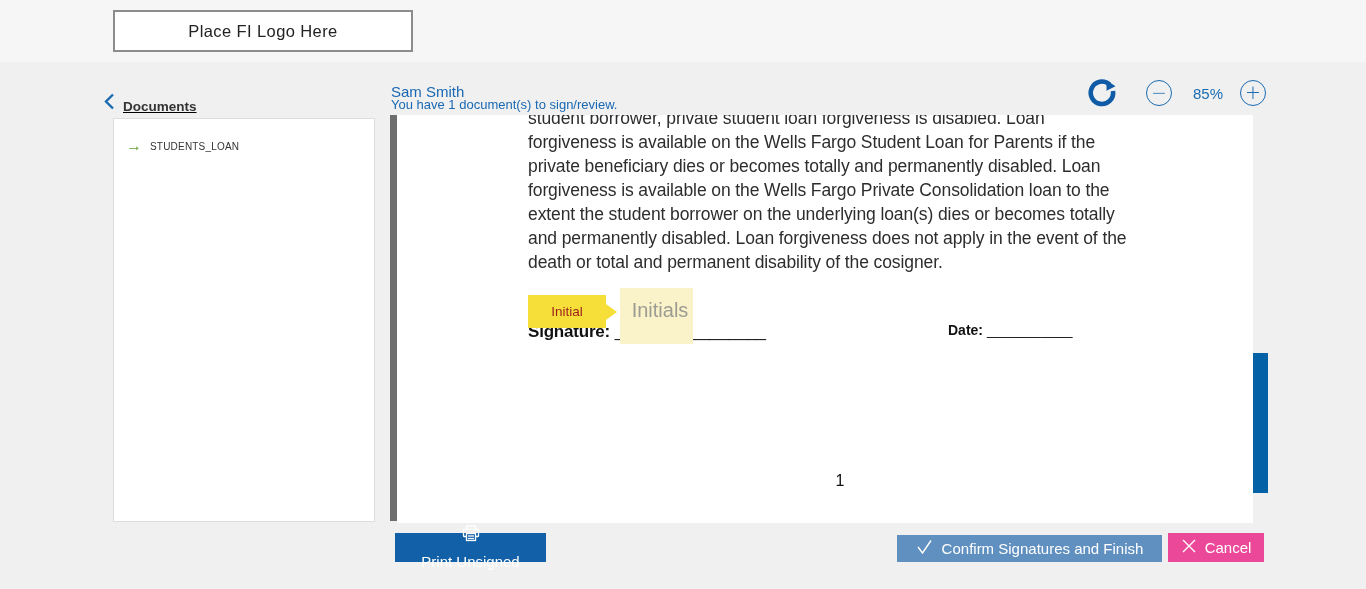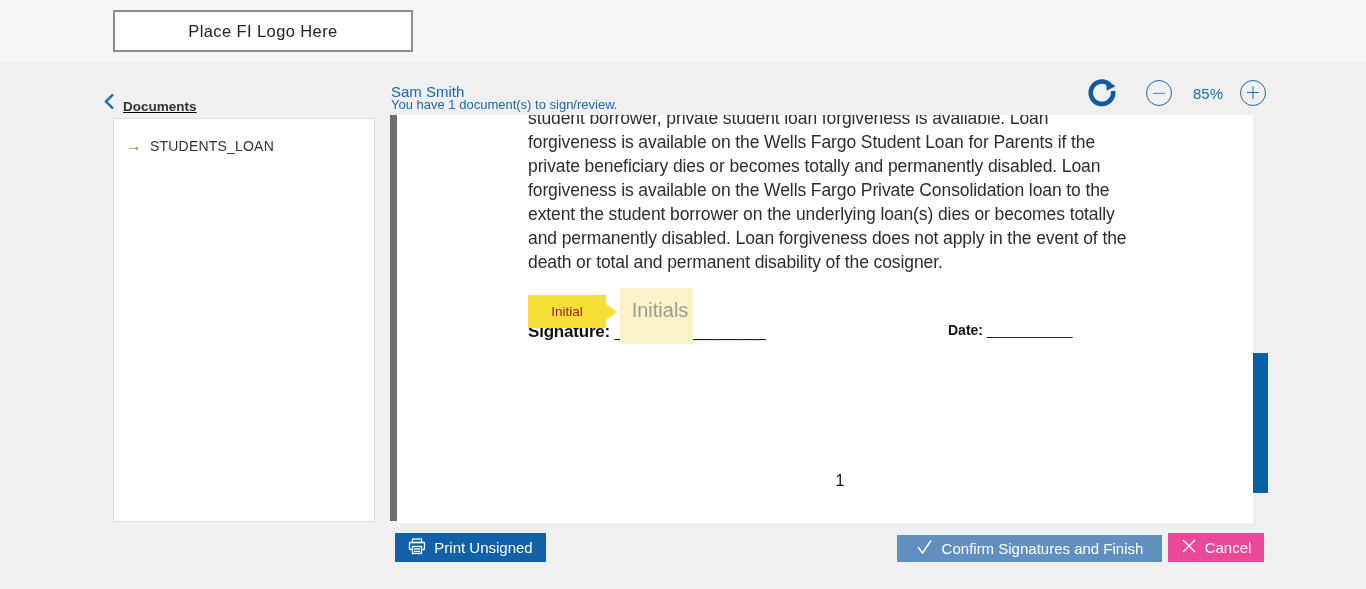--- a/index.html
+++ b/index.html
@@ -25,21 +25,21 @@
                 background:transparent; color:#1a6bb0; display:flex; align-items:center; justify-content:center;
                 font-size:19px; line-height:1; cursor:pointer; font-family:"DejaVu Sans", sans-serif; font-weight:300; padding-bottom:2px;}
   .minus-btn { left:1146px; top:80px; }
   .plus-btn  { left:1240px; top:80px; }
   .zoom-label { left:1184px; top:85px; width:48px; text-align:center; font-size:15px; color:#1a6bb0; }
 
   
   .sidebar { left:113px; top:118px; width:262px; height:404px; background:#fff; border:1px solid #ddd; }
   .sidebar-item { margin:18px 0 0 12px; display:flex; align-items:center; gap:8px; cursor:pointer; }
   .sidebar-item .arrow { color:#69a23b; font-size:16px; }
-  .sidebar-item .label { font-size:14px; color:#333; letter-spacing:.2px;text-align:center; }
+  .sidebar-item .label { font-size:10px; color:#333; letter-spacing:.2px;text-align:center; }
 
   
   .doc-gutter { left:390px; top:115px; width:7px; height:406px; background:#6e6e6e; }
   .doc-page { left:397px; top:115px; width:856px; height:408px; background:#fff; overflow:hidden; }
   .doc-text { position:absolute; left:131px; top:-9px; width:660px; font-size:17.5px;
               line-height:24px; color:#2d2d2d; letter-spacing:-0.1px; }
   .sig-row { position:absolute; left:131px; top:207px; font-size:17px; color:#111; z-index:1; white-space:nowrap; }
   .sig-row b { letter-spacing:-0.2px; }
   .date-row { position:absolute; left:551px; top:207px; font-size:14px; color:#111; z-index:1; white-space:nowrap; }
   .initials-field { position:absolute; left:223px; top:173px; width:73px; height:56px;
@@ -53,21 +53,21 @@
                  border-left:11px solid #f7df3a; }
   .page-number { position:absolute; left:431px; top:357px; width:24px; text-align:center;
                  font-size:16px; color:#111; }
 
   
   .scroll-thumb { left:1253px; top:353px; width:15px; height:140px; background:#0561a6; cursor:grab; }
 
   
   .btn { display:flex; align-items:center; justify-content:center; gap:8px; color:#fff;
          font-size:15px; cursor:pointer; border:none; }
-  .print-btn { left:395px; top:533px; width:151px; height:29px; background:#1160a8; }
+  .print-btn { left:395px; top:533px; width:151px; height:29px; background:#1160a8;flex-direction:column; }
   .confirm-btn { left:897px; top:535px; width:265px; height:27px; background:#6090c0;text-align:center; }
   .cancel-btn { left:1168px; top:533px; width:96px; height:29px; background:#ec4899; }
 </style>
 </head>
 <body>
 
 <div class="abs topbar">
   <div class="abs logo-box">
     <span>Place FI Logo Here</span>
   </div>
@@ -104,21 +104,21 @@
 <div class="abs sidebar">
   <div class="sidebar-item">
     <span class="arrow">→</span>
     <span class="label">STUDENTS_LOAN</span>
   </div>
 </div>
 
 <div class="abs doc-gutter"></div>
 <div class="abs doc-page">
   <div class="doc-text">
-    <div>student borrower, private student loan forgiveness is available. Loan</div>
+    <div>student borrower, private student loan forgiveness is disabled. Loan</div>
     <div>forgiveness is available on the Wells Fargo Student Loan for Parents if the</div>
     <div>private beneficiary dies or becomes totally and permanently disabled. Loan</div>
     <div>forgiveness is available on the Wells Fargo Private Consolidation loan to the</div>
     <div>extent the student borrower on the underlying loan(s) dies or becomes totally</div>
     <div>and permanently disabled. Loan forgiveness does not apply in the event of the</div>
     <div>death or total and permanent disability of the cosigner.</div>
   </div>
 
   <div class="sig-row">
     <b>Signature:</b>

